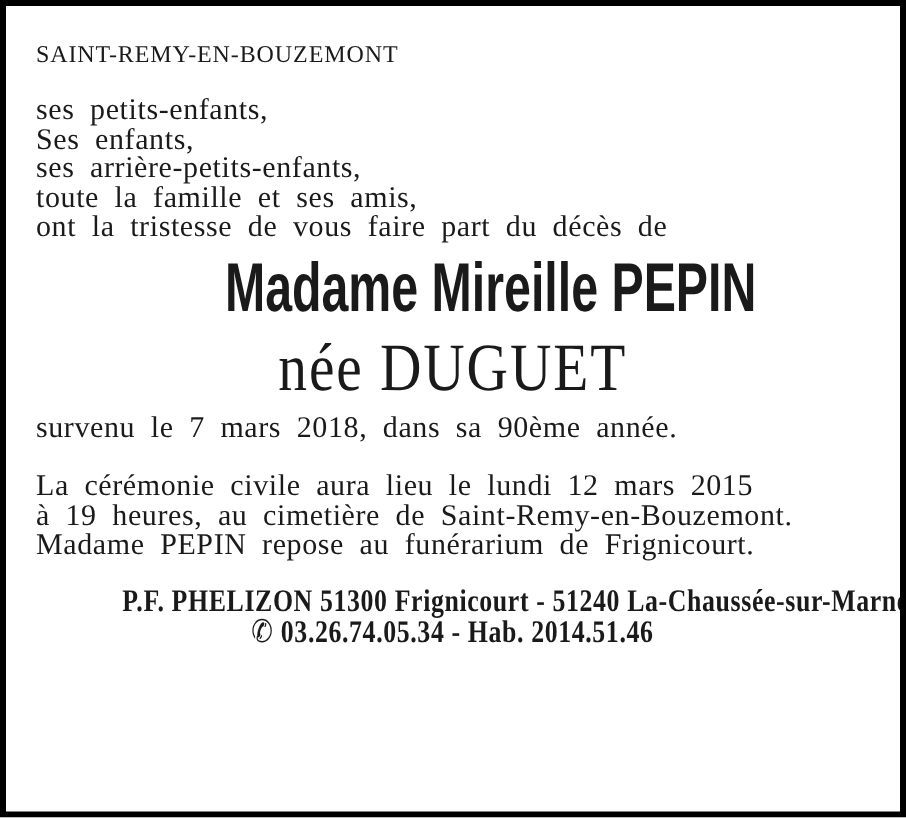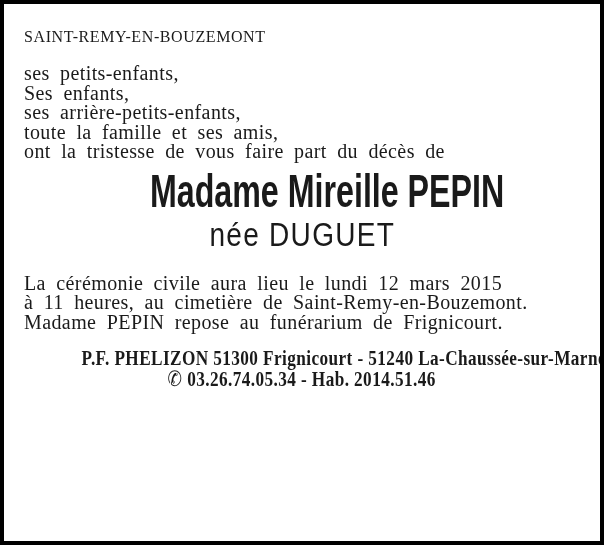--- a/index.html
+++ b/index.html
@@ -44,25 +44,25 @@
     font-size: 46px;
     line-height: 50px;
     white-space: nowrap;
   }
   .name .cond {
     display: inline-block;
     transform: scaleX(0.70);
     transform-origin: 50% 50%;
   }
   .maiden {
-    margin: 0;
+    margin: 10px;
     text-align: center;
-    font-family: Liberation Sans, sans-serif;
+    font-family: Liberation Serif, serif;
     font-weight: normal;
-    font-size: 33px;
+    font-size: 45px;
     line-height: 38px;
     letter-spacing: 1.5px;
     white-space: nowrap;
   }
   .maiden .cond {
     display: inline-block;
     transform: scaleX(0.85);
     transform-origin: 50% 50%;
   }
   .death {
@@ -112,24 +112,25 @@
     <p>Ses enfants,</p>
     <p>ses arrière-petits-enfants,</p>
     <p>toute la famille et ses amis,</p>
     <p>ont la tristesse de vous faire part du décès de</p>
   </div>
 
   <h1 class="name"><span class="cond">Madame Mireille PEPIN</span></h1>
 
   <h2 class="maiden"><span class="cond">née DUGUET</span></h2>
 
+  <p class="body-line death">survenu le 7 mars 2018, dans sa 90ème année.</p>
 
   <div class="para ceremony">
     <p>La cérémonie civile aura lieu le lundi 12 mars 2015</p>
-    <p>à 11 heures, au cimetière de Saint-Remy-en-Bouzemont.</p>
+    <p>à 19 heures, au cimetière de Saint-Remy-en-Bouzemont.</p>
     <p>Madame PEPIN repose au funérarium de Frignicourt.</p>
   </div>
 
 
 
   <div class="footer">
     <p><span class="cond">P.F. PHELIZON 51300 Frignicourt - 51240 La-Chaussée-sur-Marne</span></p>
     <p><span class="cond"><span class="phone">✆</span><span>03.26.74.05.34 - Hab. 2014.51.46</span></span></p>
   </div>
 

